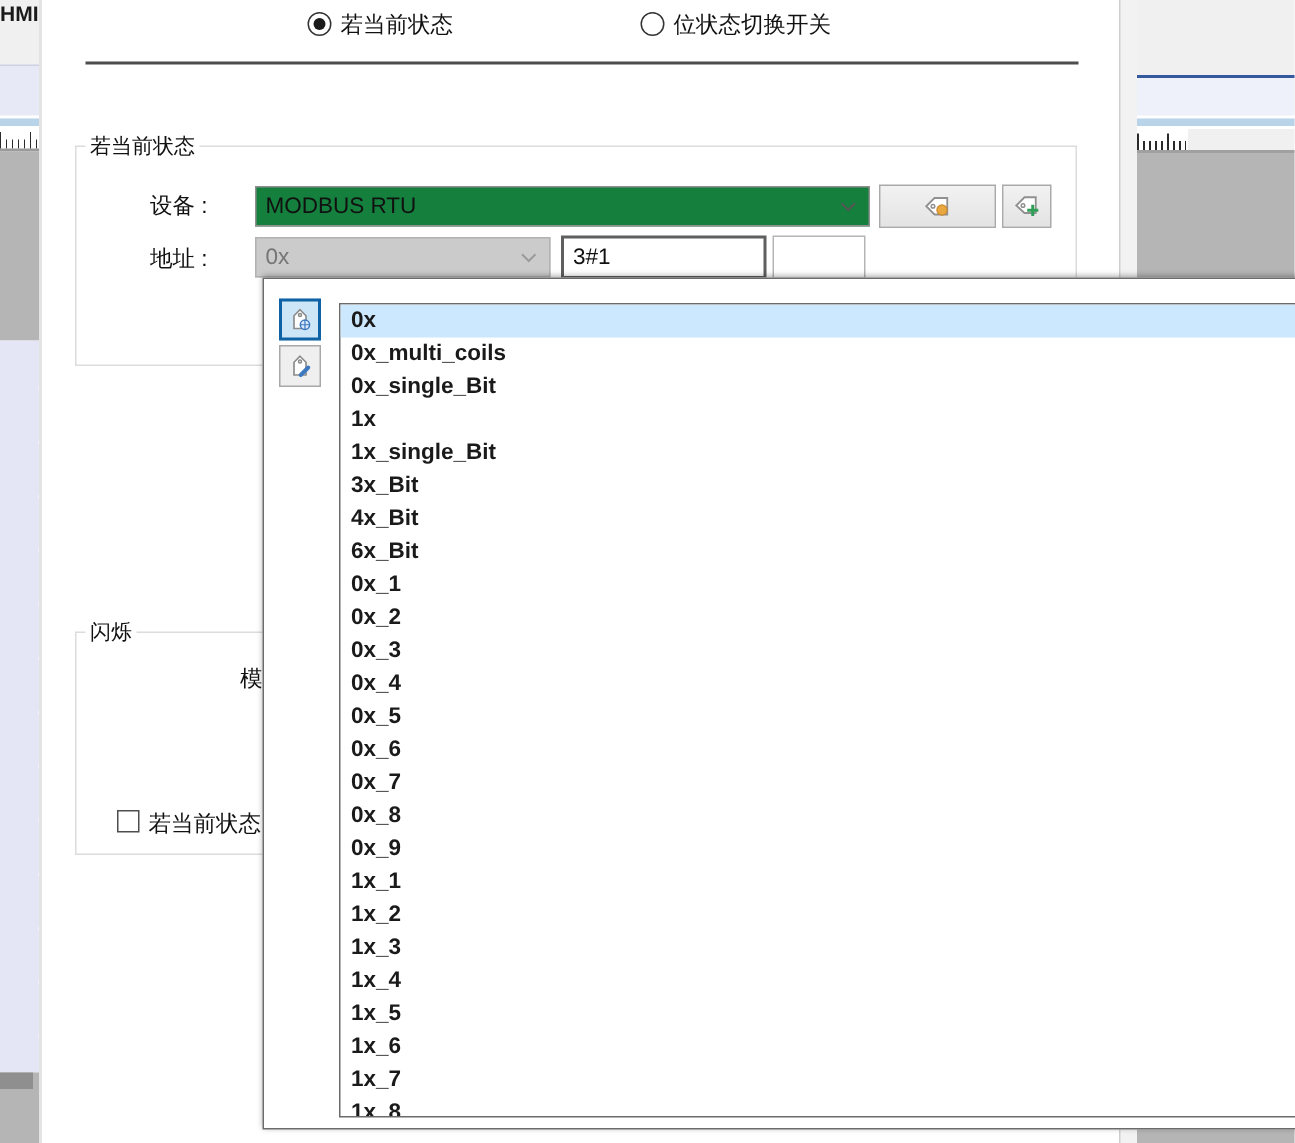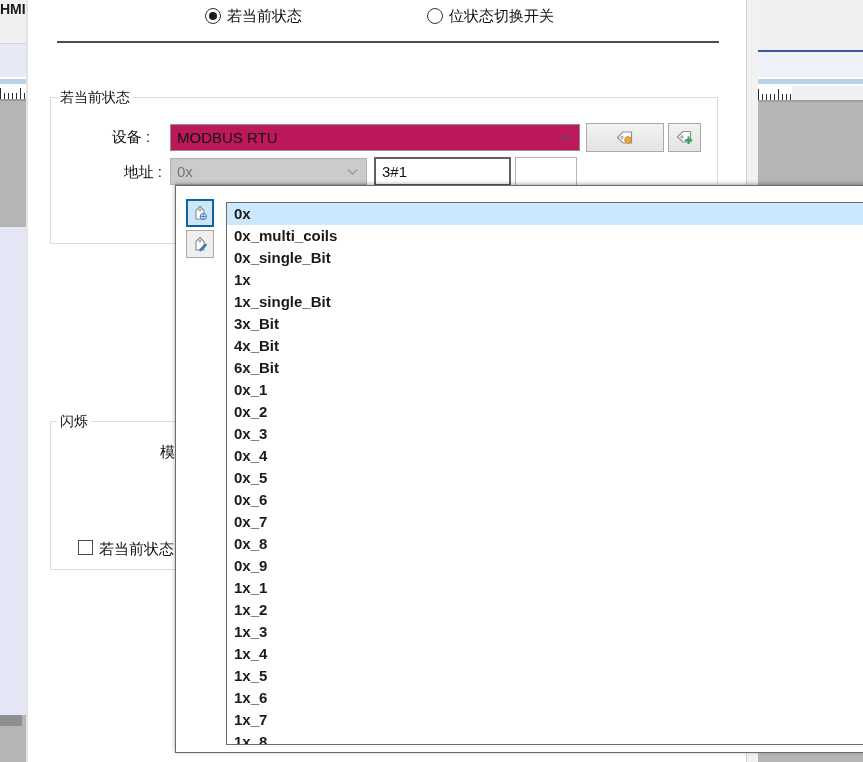--- a/index.html
+++ b/index.html
@@ -28,21 +28,21 @@
             background:#f2f2f2; border-left:1px solid #cfcfcf; }
   .radio { width:16px; height:16px; border:1px solid #333; border-radius:50%;
            background:#fff; display:inline-block; position:absolute; }
   .radio .dot { position:absolute; left:3px; top:3px; width:8px; height:8px;
                 border-radius:50%; background:#1a1a1a; }
   .lbl { position:absolute; font-size:15px; color:#111; white-space:nowrap; }
   #sep { left:57px; top:41px; width:662px; height:2px; background:#4d4d4d; }
   .groupbox { position:absolute; border:1px solid #dcdcdc; background:transparent; }
   .legend { position:absolute; top:-9px; left:6px; background:#fff;
             padding:0 3px; font-size:14px; color:#111; white-space:nowrap; }
-  .combo { position:absolute; background:#be185d; border:1px solid #8f8f8f;
+  .combo { position:absolute; background:#15803d; border:1px solid #8f8f8f;
            font-size:15px; color:#111; display:flex; align-items:center;
            padding-left:6px; }
   .combo .chev { position:absolute; right:8px; top:50%; transform:translateY(-50%); }
   .combo.disabled { background:#cbcbcb; border-color:#b2b2b2; color:#767676; }
   .txtbox { position:absolute; background:#fff; border:2px solid #5f5f5f;
             font-size:15px; color:#111; display:flex; align-items:center;
             padding-left:6px; }
   .btn { position:absolute; background:linear-gradient(#f2f2f2,#e3e3e3);
          border:1px solid #aaaaaa; display:flex; align-items:center;
          justify-content:center; }
@@ -99,21 +99,21 @@
 <span class="lbl" style="left:227px;top:7px;">若当前状态</span>
 <span class="radio abs" style="left:427px;top:8px;"></span>
 <span class="lbl" style="left:449px;top:7px;font-family:Liberation Serif, serif;">位状态切换开关</span>
 
 <div id="sep" class="abs"></div>
 
 <div class="groupbox" style="left:50px;top:97px;width:668px;height:147px;">
   <span class="legend">若当前状态</span>
 </div>
 
-<span class="lbl" style="left:100px;top:128px;width:62px;text-align:center;">设备 :</span>
+<span class="lbl" style="left:100px;top:128px;width:62px;text-align:left;">设备 :</span>
 <div class="combo" style="left:170px;top:124px;width:410px;height:27px;">
   <span>MODBUS RTU</span>
   <svg class="chev" width="11" height="7">
       <polyline points="1,1 5.5,5.5 10,1" fill="none" stroke="#555" stroke-width="1.3"></polyline>
     </svg>
 </div>
 
 <div class="btn" style="left:586px;top:123px;width:78px;height:29px;">
   <svg width="20" height="19" viewBox="0 0 20 19">
     <path d="M2.5 9.5 L8 4 H16.5 V15 H8 Z" fill="#ffffff" stroke="#909090" stroke-width="1.2"></path>
@@ -122,21 +122,21 @@
   </svg>
 </div>
 <div class="btn" style="left:668px;top:123px;width:33px;height:29px;">
   <svg width="20" height="19" viewBox="0 0 20 19">
     <path d="M2.5 9 L8 3.5 H15.5 V14 H8 Z" fill="#ffffff" stroke="#909090" stroke-width="1.2"></path>
     <circle cx="7" cy="9" r="1.2" fill="#fff" stroke="#909090"></circle>
     <path d="M13.5 8.5 V16 M9.8 12.2 H17.2" stroke="#2f9e57" stroke-width="2" fill="none"></path>
   </svg>
 </div>
 
-<span class="lbl" style="left:100px;top:163px;width:62px;text-align:right;">地址 :</span>
+<span class="lbl" style="left:100px;top:163px;width:62px;">地址 :</span>
 <div class="combo disabled" style="left:170px;top:158px;width:197px;height:27px;">
   <span>0x</span>
   <svg class="chev" width="11" height="7">
       <polyline points="1,1 5.5,5.5 10,1" fill="none" stroke="#9a9a9a" stroke-width="1.3"></polyline>
     </svg>
 </div>
 <div class="txtbox" style="left:374px;top:157px;width:137px;height:29px;">
   <span>3#1</span>
 </div>
 <div class="txtbox" style="left:515px;top:157px;width:62px;height:29px;border:1px solid #b5b5b5;">

